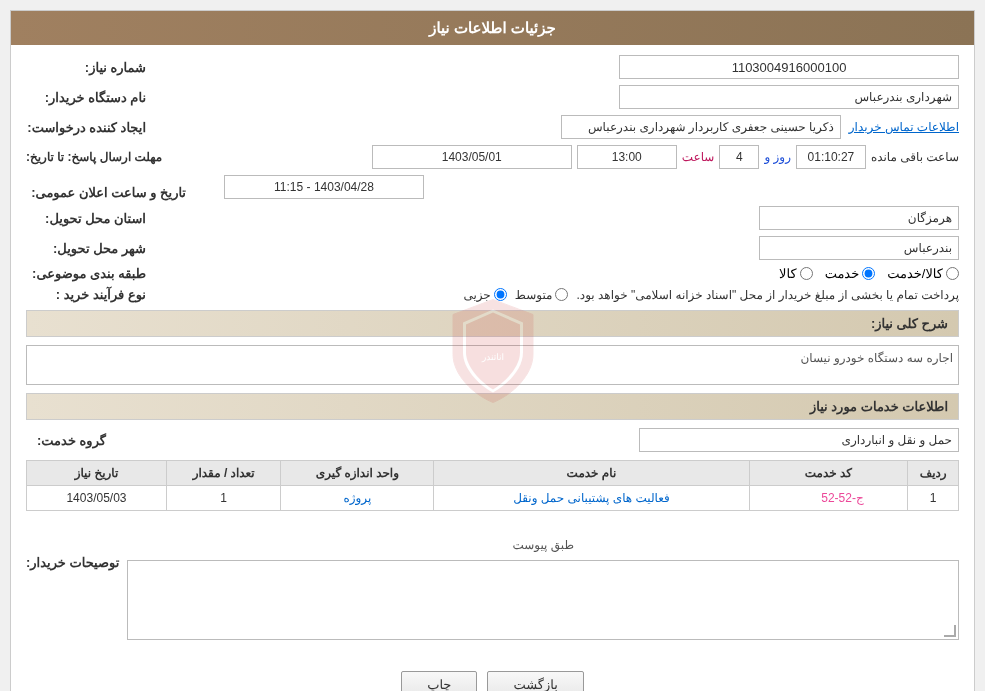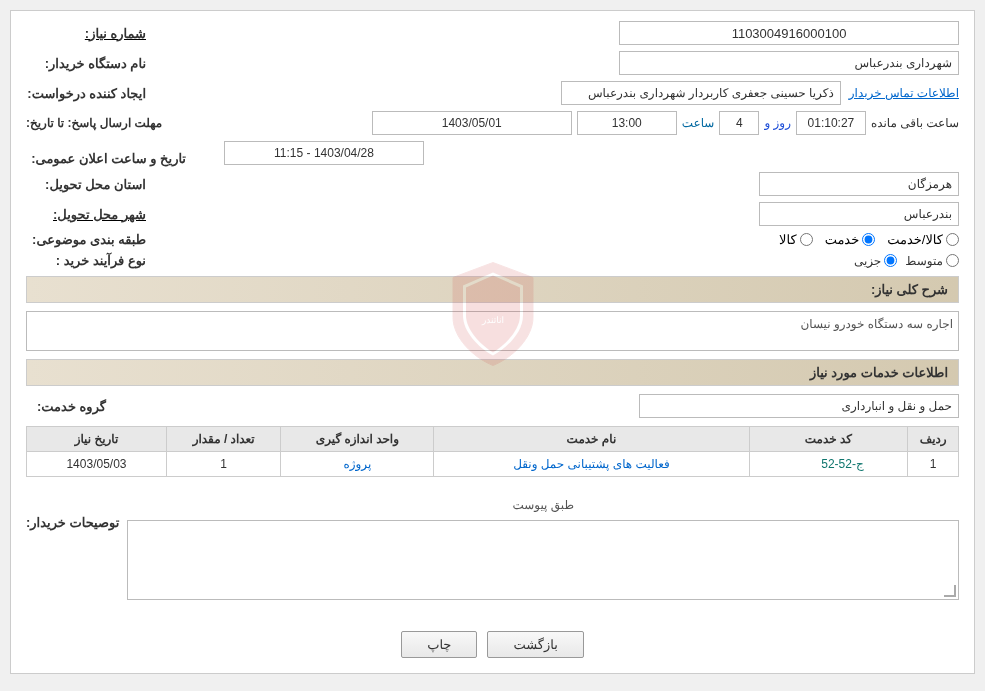--- a/index.html
+++ b/index.html
@@ -161,36 +161,37 @@
     }
     .content-relative {
       position: relative;
     }
   </style>
 </head>
 <body>
 
 <div class="page-wrapper">
   <div class="main-card">
+    <div class="header-bar">جزئیات اطلاعات نیاز</div>
     <div class="content content-relative">
 
       <div class="watermark">
         <svg width="100" height="110" viewBox="0 0 100 110">
           <path d="M50 5 L90 20 L90 60 C90 80 70 100 50 108 C30 100 10 80 10 60 L10 20 Z" fill="#cc4444" stroke="#cc4444"></path>
           <path d="M50 15 L80 28 L80 58 C80 74 65 90 50 98 C35 90 20 74 20 58 L20 28 Z" fill="#fff"></path>
           <path d="M50 18 L77 30 L77 58 C77 72 63 87 50 95 C37 87 23 72 23 58 L23 30 Z" fill="#cc3333"></path>
           <text x="50" y="65" text-anchor="middle" fill="#fff" font-size="9" font-family="Arial">اناتندر</text>
         </svg>
       </div>
 
       <div class="form-row" style="justify-content: space-between;">
         <div style="display:flex; align-items:center; gap:8px; flex:1;">
           <input class="input-box large" readonly="" style="width: 340px; text-align: center; font-size: 13px;" value="1103004916000100">
         </div>
-        <div style="display:flex; align-items:center; gap:5px;text-decoration:underline;">
+        <div style="display:flex; align-items:center; gap:5px;">
           <span class="label">شماره نیاز:</span>
         </div>
       </div>
 
       <div class="form-row" style="justify-content: space-between;">
         <div style="display:flex; align-items:center; gap:8px; flex:1;">
           <input class="input-box" readonly="" style="width: 340px; text-align: right;" value="شهرداری بندرعباس">
         </div>
         <div style="display:flex; align-items:center; gap:5px;">
           <span class="label">نام دستگاه خریدار:</span>
@@ -206,21 +207,21 @@
           <span class="label">ایجاد کننده درخواست:</span>
         </div>
       </div>
 
       <div class="form-row" style="justify-content: space-between;">
         <div style="display:flex; align-items:center; gap:5px; flex:1;">
           <span style="font-size:12px; color:#333;">ساعت باقی مانده</span>
           <input class="input-box xsmall" readonly="" value="01:10:27" style="text-align: center;">
           <span style="font-size:12px; color:#1d4ed8;">روز و</span>
           <input class="input-box" readonly="" value="4" style="width: 40px; text-align: center;">
-          <span style="font-size:12px; color:#0369a1;">ساعت</span>
+          <span style="font-size:12px; color:#be185d;">ساعت</span>
           <input class="input-box small" readonly="" value="13:00" style="text-align: center;">
           <input class="input-box medium" readonly="" value="1403/05/01" style="text-align: center;">
         </div>
         <div style="display:flex; align-items:center; gap:5px;">
           <span class="label" style="min-width:130px; font-size:12px; font-weight:bold; color:#333;">مهلت ارسال پاسخ: تا تاریخ:</span>
         </div>
       </div>
 
       <div class="form-row" style="justify-content: flex-start; gap:8px; margin-top:-2px;">
         <div style="display:flex; align-items:center; gap:5px; margin-right: auto;">
@@ -237,21 +238,21 @@
         </div>
         <div style="display:flex; align-items:center; gap:5px;">
           <span class="label" style="min-width:120px;">استان محل تحویل:</span>
         </div>
       </div>
 
       <div class="form-row" style="justify-content: space-between;">
         <div style="display:flex; align-items:center; gap:8px; flex:1;">
           <input class="input-box medium" readonly="" value="بندرعباس" style="text-align: right;">
         </div>
-        <div style="display:flex; align-items:flex-end; gap:5px;text-decoration:underline;">
+        <div style="display:flex; align-items:flex-end; gap:5px;">
           <span class="label" style="min-width:120px;">شهر محل تحویل:</span>
         </div>
       </div>
 
       <div class="form-row" style="justify-content: space-between;">
         <div class="radio-group">
           <div class="radio-item">
             <input type="radio" name="tabaqe" style="">
             <span>کالا/خدمت</span>
           </div>
@@ -264,20 +265,21 @@
             <span>کالا</span>
           </div>
         </div>
         <div style="display:flex; align-items:center; gap:5px;">
           <span class="label" style="min-width:120px;">طبقه بندی موضوعی:</span>
         </div>
       </div>
 
       <div class="form-row" style="justify-content: space-between;">
         <div style="display:flex; align-items:center; gap:8px; flex:1; font-size:12px; color:#333;">
+          <span>پرداخت تمام یا بخشی از مبلغ خریدار از محل "اسناد خزانه اسلامی" خواهد بود.</span>
           <div class="radio-item">
             <input type="radio" name="farayand" style="">
             <span>متوسط</span>
           </div>
           <div class="radio-item">
             <input type="radio" name="farayand" checked="" style="">
             <span>جزیی</span>
           </div>
         </div>
         <div style="display:flex; align-items:center; gap:5px;">
@@ -313,30 +315,30 @@
             <th>کد خدمت</th>
             <th>نام خدمت</th>
             <th>واحد اندازه گیری</th>
             <th>تعداد / مقدار</th>
             <th>تاریخ نیاز</th>
           </tr>
         </thead>
         <tbody id="services-tbody">
         <tr>
         <td>1</td>
-        <td class="link-cell" style="color:#0f766e;padding-left:36px;">ج-52-52</td>
+        <td class="link-cell" style="color:#ec4899;padding-left:36px;">ج-52-52</td>
         <td style="color:#0066cc;">فعالیت های پشتیبانی حمل ونقل</td>
         <td style="color:#0066cc;">پروژه</td>
         <td>1</td>
         <td>1403/05/03</td>
       </tr>
           </tbody>
       </table>
 
-      <div class="form-row" style="justify-content: center; margin-top:18px; align-items:flex-start;">
+      <div class="form-row" style="justify-content: center; margin-top:24px; align-items:flex-start;">
         <div style="flex:1;">
           <div style="text-align:center; padding:3px; font-size:12px; color:#555;">طبق پیوست</div>
           <div class="buyer-notes-area">
             <div style="width:10px; height:10px; border-right:2px solid #aaa; border-bottom:2px solid #aaa; position:absolute; bottom:2px; right:2px;"></div>
           </div>
         </div>
         <div style="display:flex; align-items:flex-start; gap:5px; padding-top:20px;">
           <span class="label" style="min-width:90px;">توصیحات خریدار:</span>
         </div>
       </div>

